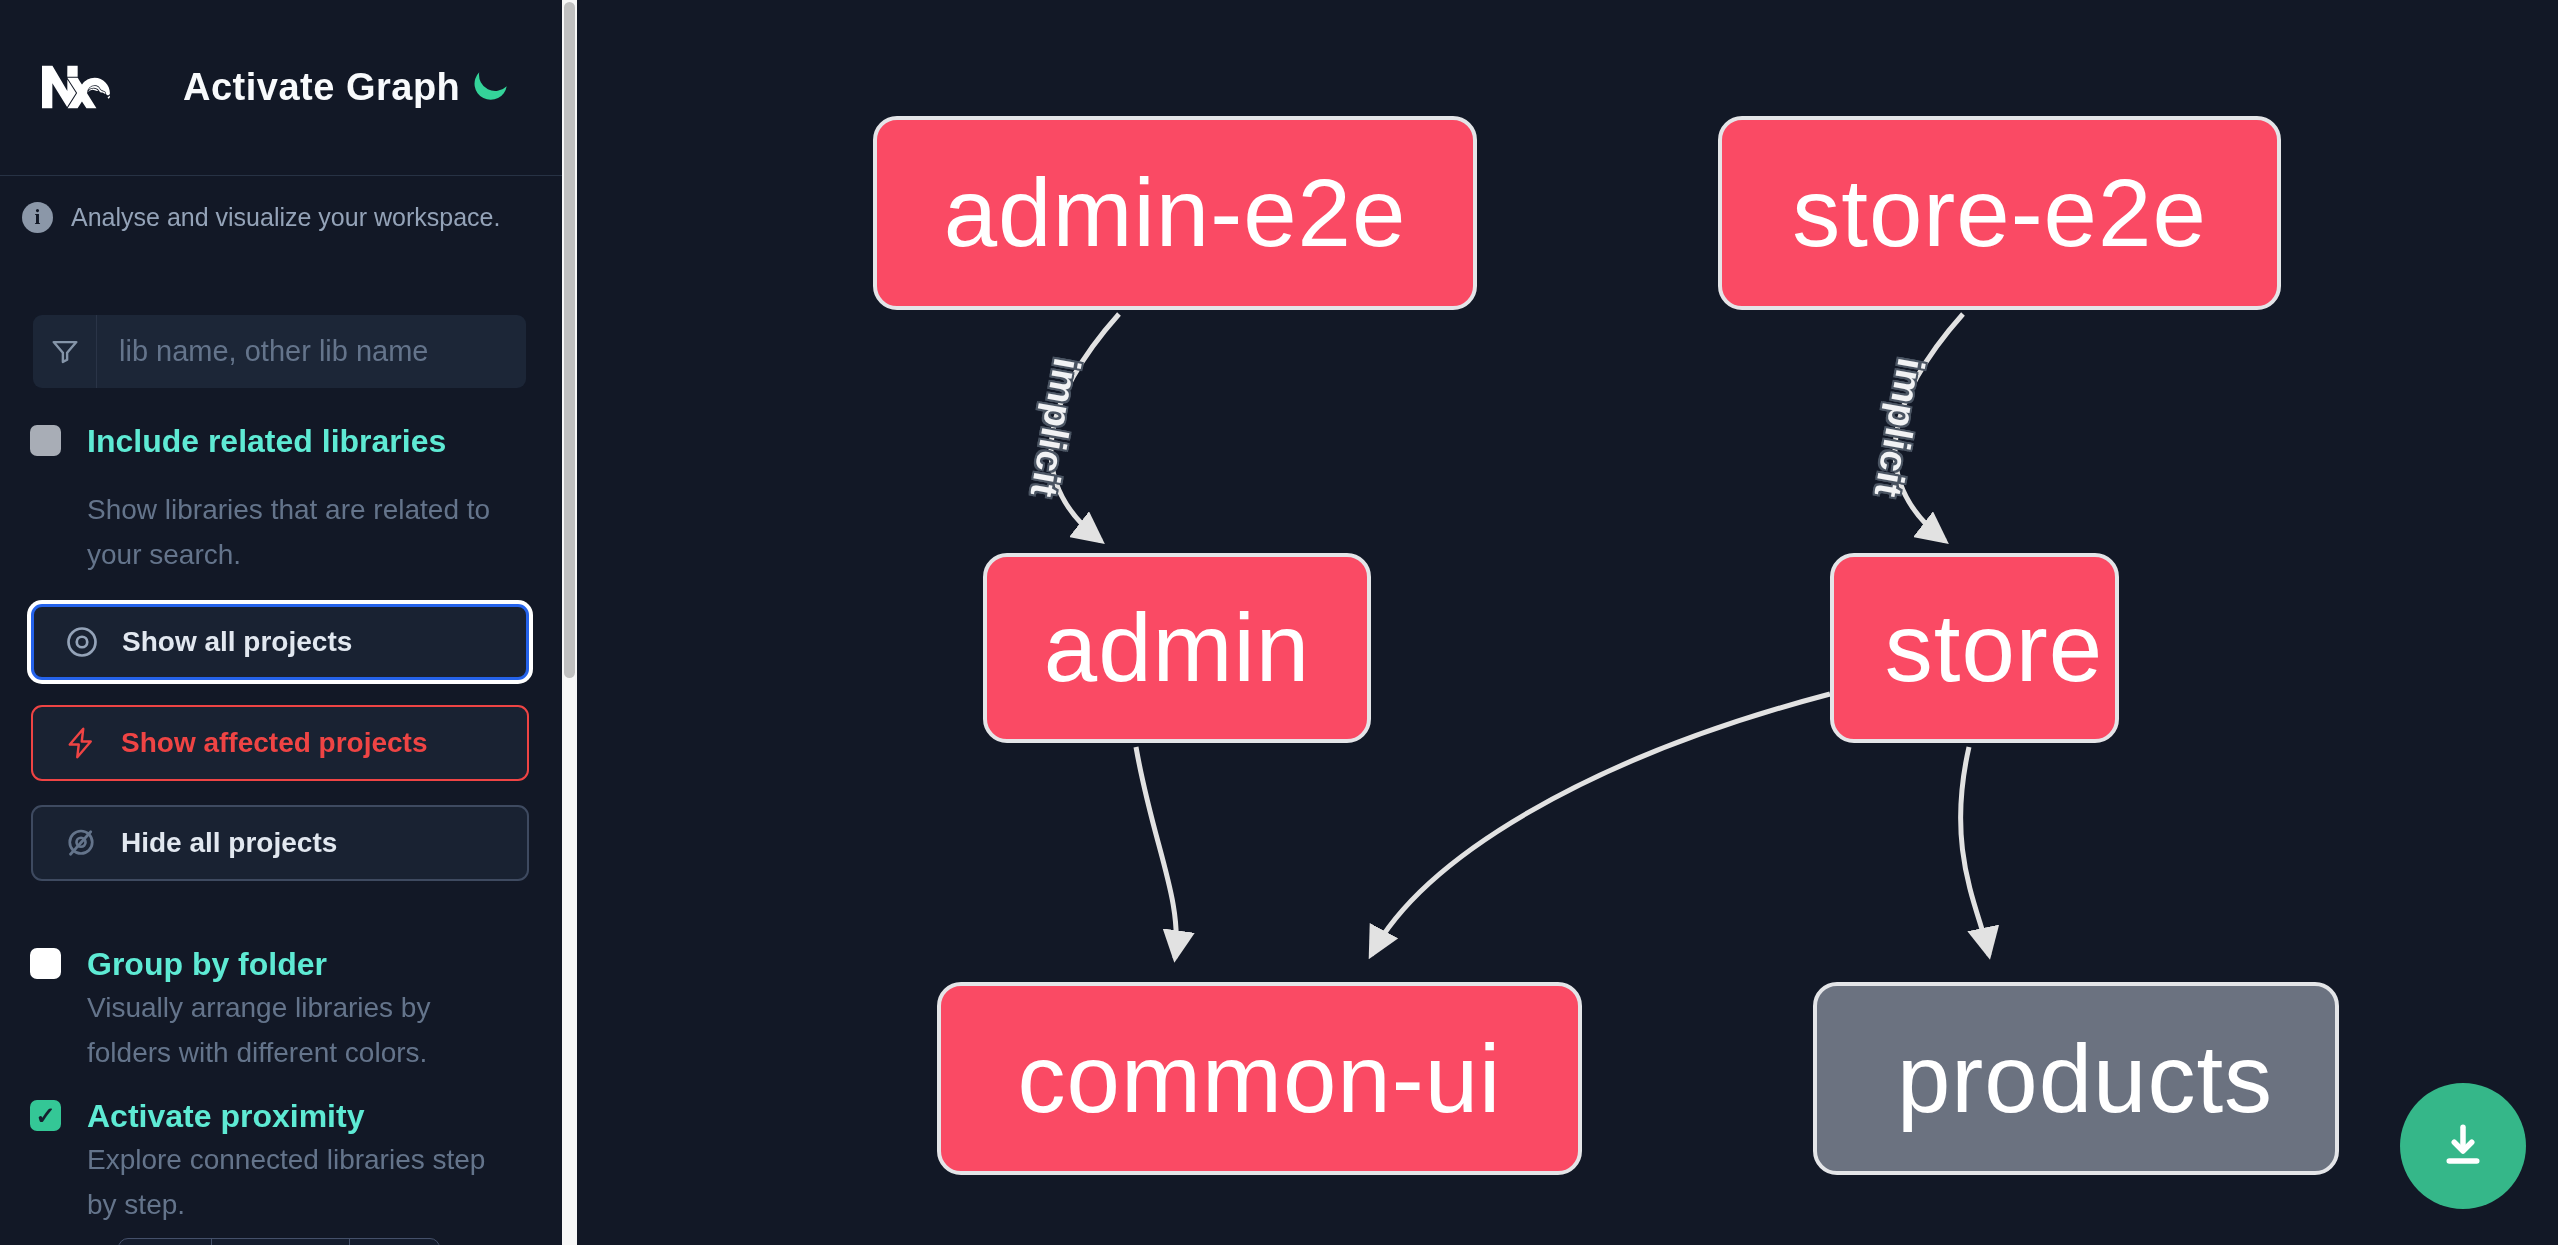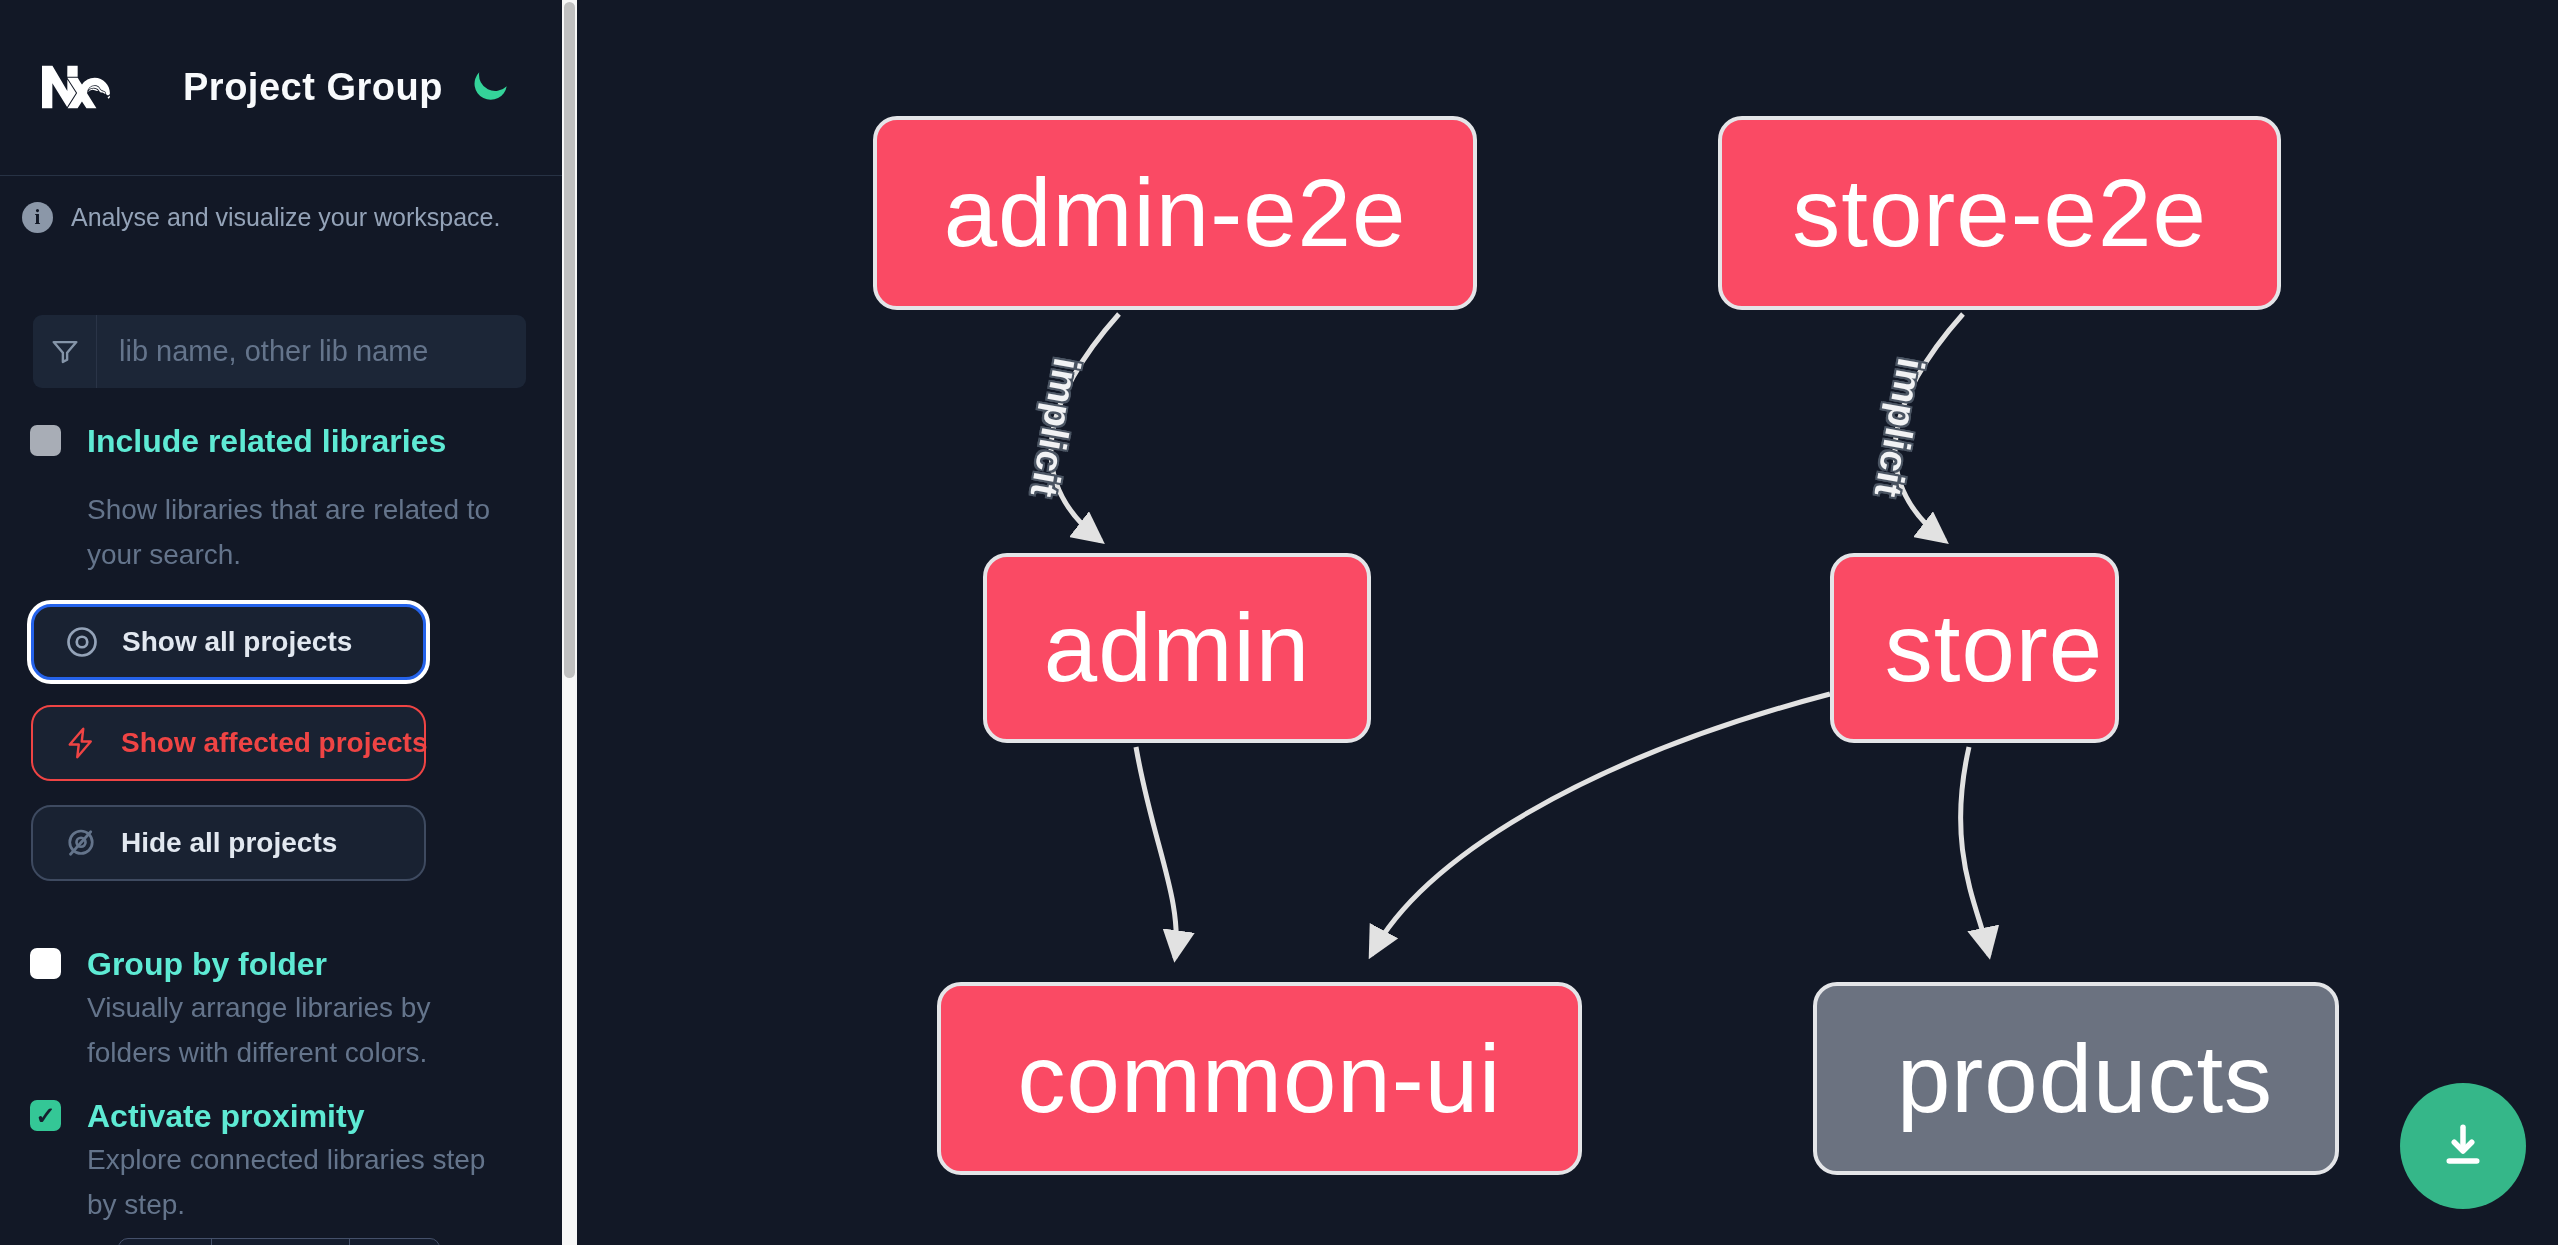--- a/index.html
+++ b/index.html
@@ -60,22 +60,22 @@
   .cb-disabled { background: #a8adb6; }
   .cb-white { background: #ffffff; }
   .cb-green {
     background: #34c796; display: flex; align-items: center; justify-content: center;
     color: #16202f; font-size: 24px; font-weight: 700;
   }
   .opt-label { position: absolute; left: 57px; top: 0; font-size: 32px; font-weight: 600; color: #5eead4; cursor: pointer; white-space: nowrap; }
   .opt-desc { position: absolute; left: 57px; font-size: 28px; line-height: 45px; color: #64748b; white-space: pre-line; }
 
   .sb-btn {
-    position: absolute; left: 31px; width: 395px; height: 76px;
-    border-radius: 20px; background: #192232;
+    position: absolute; left: 31px; width: 498px; height: 76px;
+    border-radius: 11px; background: #192232;
     display: flex; align-items: center; cursor: pointer;
   }
   .sb-btn .btn-icon { margin-left: 30px; width: 36px; height: 36px; flex: 0 0 auto; }
   .sb-btn .btn-label { margin-left: 22px; font-size: 28px; font-weight: 600; color: #e2e8f0; white-space: nowrap; }
   .btn-focused { border: 3px solid #2563eb; box-shadow: 0 0 0 4px #ffffff; }
   .btn-red { border: 2px solid #ef4444; }
   .btn-red .btn-label { color: #ef4444; }
   .btn-plain { border: 2px solid #3e4a60; }
 
   .stepper {
@@ -140,21 +140,21 @@
 </style>
 </head>
 <body>
 
 <aside class="sidebar">
 
   <div class="sb-header">
     <svg class="nx-logo" viewBox="0 0 24 24">
       <path fill="#ffffff" d="M11.987 14.138l-3.132 4.923-5.193-8.427-.012 8.822H0V4.544h3.691l5.247 8.833.005-3.998 3.044 4.759zm.601-5.761c.024-.048 0-3.784.008-3.833h-3.65c.002.059-.005 3.776-.003 3.833h3.645zm5.634 4.134a2.061 2.061 0 0 0-1.969 1.336 1.963 1.963 0 0 1 2.343-.739c.396.161.917.422 1.33.283a2.1 2.1 0 0 0-1.704-.88zm3.39 1.061c-.375-.13-.8-.277-1.109-.681-.06-.08-.116-.17-.176-.265a2.143 2.143 0 0 0-.533-.642c-.294-.216-.68-.322-1.18-.322a2.482 2.482 0 0 0-2.294 1.536 2.325 2.325 0 0 1 4.002.388.75.75 0 0 0 .836.334c.493-.105.46.36 1.203.518v-.133c-.003-.446-.246-.55-.75-.733zm2.024 1.266a.723.723 0 0 0 .347-.638c-.01-2.957-2.41-5.487-5.37-5.487a5.364 5.364 0 0 0-4.487 2.418c-.01-.026-1.522-2.39-1.538-2.418H8.943l3.463 5.423-3.379 5.32h3.54l1.54-2.366 1.568 2.366h3.541l-3.21-5.052a.7.7 0 0 1-.084-.32 2.69 2.69 0 0 1 2.69-2.691h.001c1.488 0 1.736.89 2.057 1.308.634.826 1.9.464 1.9 1.541a.707.707 0 0 0 1.066.596zm.35.133c-.173.372-.56.338-.755.639-.176.271.114.412.114.412s.337.156.538-.311c.104-.231.14-.488.103-.74z"></path>
     </svg>
-    <h1 class="sb-title">Project Group</h1>
+    <h1 class="sb-title">Activate Graph</h1>
     <svg class="moon-btn" viewBox="0 0 24 24">
       <path fill="#34d399" d="M21.75 14.7A9.25 9.25 0 0 1 9.3 2.25 9.25 9.25 0 1 0 21.75 14.7z" transform="rotate(-18 12 12)"></path>
     </svg>
   </div>
 
   <div class="info-row">
     <span class="info-circle">i</span>
     <span class="tagline">Analyse and visualize your workspace.</span>
   </div>
 

